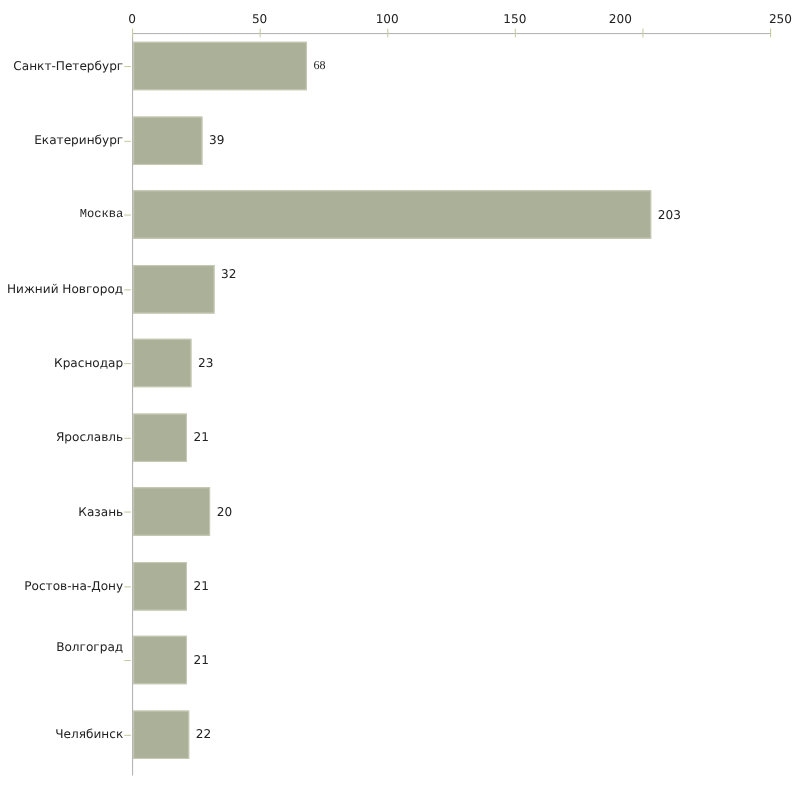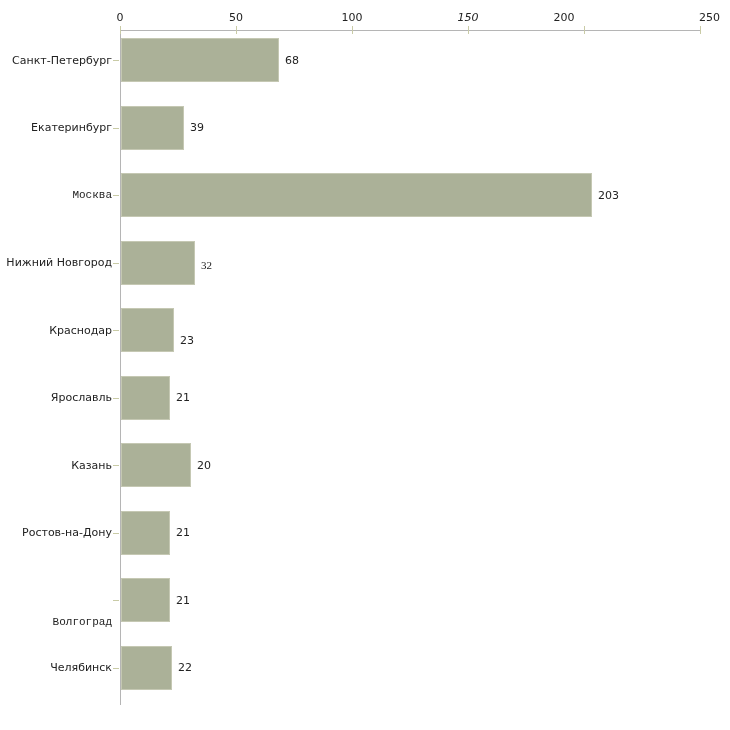--- a/index.html
+++ b/index.html
@@ -69,61 +69,61 @@
   <div class="plot">
     <div class="axis-line" id="x-axis-line" style="left: 120px; top: 30px; width: 581px; height: 1px; background: rgb(181, 181, 181);"></div>
     <div class="axis-line" id="y-axis-line" style="left: 120px; top: 30px; width: 1px; height: 675px; background: rgb(181, 181, 181);"></div>
     <div id="x-ticks">
         <div class="x-tick-label" style="left: 100px; top: 10px; color: rgb(34, 34, 34);">0</div>
         <div class="x-tick-mark" style="left: 120px; top: 26px; background: rgb(201, 203, 166);"></div>
         <div class="x-tick-label" style="left: 216px; top: 10px; color: rgb(34, 34, 34);">50</div>
         <div class="x-tick-mark" style="left: 236px; top: 26px; background: rgb(201, 203, 166);"></div>
         <div class="x-tick-label" style="left: 332px; top: 10px; color: rgb(34, 34, 34);">100</div>
         <div class="x-tick-mark" style="left: 352px; top: 26px; background: rgb(201, 203, 166);"></div>
-        <div class="x-tick-label" style="left: 448px; top: 10px; color: rgb(34, 34, 34); font-style: italic;">150</div>
+        <div class="x-tick-label" style="left: 448px; top: 10px; color: rgb(34, 34, 34);">150</div>
         <div class="x-tick-mark" style="left: 468px; top: 26px; background: rgb(201, 203, 166);"></div>
         <div class="x-tick-label" style="left: 544px; top: 10px; color: rgb(34, 34, 34);">200</div>
         <div class="x-tick-mark" style="left: 584px; top: 26px; background: rgb(201, 203, 166);"></div>
         <div class="x-tick-label" style="left: 680px; top: 10px; color: rgb(34, 34, 34); text-align: right;">250</div>
         <div class="x-tick-mark" style="left: 700px; top: 26px; background: rgb(201, 203, 166);"></div>
       </div>
     <div id="rows">
         <div class="cat-label" style="top: 38px; height: 44px; color: rgb(34, 34, 34);">Санкт-Петербург</div>
         <div class="cat-tick" style="left: 113px; top: 60px; background: rgb(201, 203, 166);"></div>
         <div class="bar" style="left: 121px; top: 38px; width: 158px; height: 44px; background: rgb(171, 177, 152); border: 1px solid rgb(197, 200, 179);"></div>
-        <div class="bar-value" style="left: 285px; top: 38px; height: 44px; color: rgb(34, 34, 34);">68</div>
+        <div class="bar-value" style="left: 285px; top: 38px; height: 44px; color: rgb(34, 34, 34); font-family: Liberation Serif, serif;">68</div>
         <div class="cat-label" style="top: 105.5px; height: 44px; color: rgb(34, 34, 34);">Екатеринбург</div>
         <div class="cat-tick" style="left: 113px; top: 128px; background: rgb(201, 203, 166);"></div>
         <div class="bar" style="left: 121px; top: 105.5px; width: 63px; height: 44px; background: rgb(171, 177, 152); border: 1px solid rgb(197, 200, 179);"></div>
         <div class="bar-value" style="left: 190px; top: 105.5px; height: 44px; color: rgb(34, 34, 34);">39</div>
         <div class="cat-label" style="top: 173px; height: 44px; color: rgb(34, 34, 34); font-family: Liberation Mono, monospace;">Москва</div>
         <div class="cat-tick" style="left: 113px; top: 195px; background: rgb(201, 203, 166);"></div>
         <div class="bar" style="left: 121px; top: 173px; width: 471px; height: 44px; background: rgb(171, 177, 152); border: 1px solid rgb(197, 200, 179);"></div>
         <div class="bar-value" style="left: 598px; top: 173px; height: 44px; color: rgb(34, 34, 34);">203</div>
         <div class="cat-label" style="top: 240.5px; height: 44px; color: rgb(34, 34, 34);">Нижний Новгород</div>
         <div class="cat-tick" style="left: 113px; top: 263px; background: rgb(201, 203, 166);"></div>
         <div class="bar" style="left: 121px; top: 240.5px; width: 74px; height: 44px; background: rgb(171, 177, 152); border: 1px solid rgb(197, 200, 179);"></div>
-        <div class="bar-value" style="left: 201px; top: 243px; height: 44px; color: rgb(34, 34, 34); font-family: Liberation Serif, serif;">32</div>
+        <div class="bar-value" style="left: 201px; top: 227px; height: 44px; color: rgb(34, 34, 34);">32</div>
         <div class="cat-label" style="top: 308px; height: 44px; color: rgb(34, 34, 34);">Краснодар</div>
         <div class="cat-tick" style="left: 113px; top: 330px; background: rgb(201, 203, 166);"></div>
         <div class="bar" style="left: 121px; top: 308px; width: 53px; height: 44px; background: rgb(171, 177, 152); border: 1px solid rgb(197, 200, 179);"></div>
-        <div class="bar-value" style="left: 180px; top: 318px; height: 44px; color: rgb(34, 34, 34);">23</div>
+        <div class="bar-value" style="left: 180px; top: 308px; height: 44px; color: rgb(34, 34, 34);">23</div>
         <div class="cat-label" style="top: 375.5px; height: 44px; color: rgb(34, 34, 34);">Ярославль</div>
         <div class="cat-tick" style="left: 113px; top: 398px; background: rgb(201, 203, 166);"></div>
         <div class="bar" style="left: 121px; top: 375.5px; width: 49px; height: 44px; background: rgb(171, 177, 152); border: 1px solid rgb(197, 200, 179);"></div>
         <div class="bar-value" style="left: 176px; top: 375.5px; height: 44px; color: rgb(34, 34, 34);">21</div>
         <div class="cat-label" style="top: 443px; height: 44px; color: rgb(34, 34, 34);">Казань</div>
         <div class="cat-tick" style="left: 113px; top: 465px; background: rgb(201, 203, 166);"></div>
         <div class="bar" style="left: 121px; top: 443px; width: 70px; height: 44px; background: rgb(171, 177, 152); border: 1px solid rgb(197, 200, 179);"></div>
         <div class="bar-value" style="left: 197px; top: 443px; height: 44px; color: rgb(34, 34, 34);">20</div>
         <div class="cat-label" style="top: 510.5px; height: 44px; color: rgb(34, 34, 34);">Ростов-на-Дону</div>
         <div class="cat-tick" style="left: 113px; top: 533px; background: rgb(201, 203, 166);"></div>
         <div class="bar" style="left: 121px; top: 510.5px; width: 49px; height: 44px; background: rgb(171, 177, 152); border: 1px solid rgb(197, 200, 179);"></div>
         <div class="bar-value" style="left: 176px; top: 510.5px; height: 44px; color: rgb(34, 34, 34);">21</div>
-        <div class="cat-label" style="top: 600px; height: 44px; color: rgb(34, 34, 34); font-family: Liberation Mono, monospace;">Волгоград</div>
+        <div class="cat-label" style="top: 566px; height: 44px; color: rgb(34, 34, 34);">Волгоград</div>
         <div class="cat-tick" style="left: 113px; top: 600px; background: rgb(201, 203, 166);"></div>
         <div class="bar" style="left: 121px; top: 578px; width: 49px; height: 44px; background: rgb(171, 177, 152); border: 1px solid rgb(197, 200, 179);"></div>
         <div class="bar-value" style="left: 176px; top: 578px; height: 44px; color: rgb(34, 34, 34);">21</div>
         <div class="cat-label" style="top: 645.5px; height: 44px; color: rgb(34, 34, 34);">Челябинск</div>
         <div class="cat-tick" style="left: 113px; top: 668px; background: rgb(201, 203, 166);"></div>
         <div class="bar" style="left: 121px; top: 645.5px; width: 51px; height: 44px; background: rgb(171, 177, 152); border: 1px solid rgb(197, 200, 179);"></div>
         <div class="bar-value" style="left: 178px; top: 645.5px; height: 44px; color: rgb(34, 34, 34);">22</div>
       </div>
   </div>
 </div>

